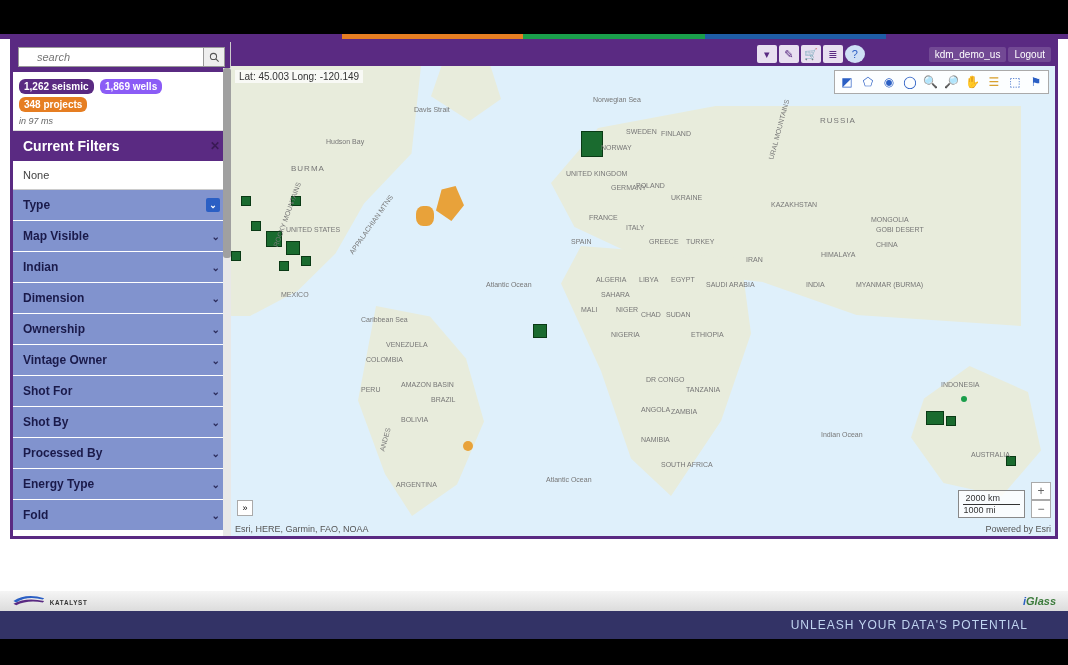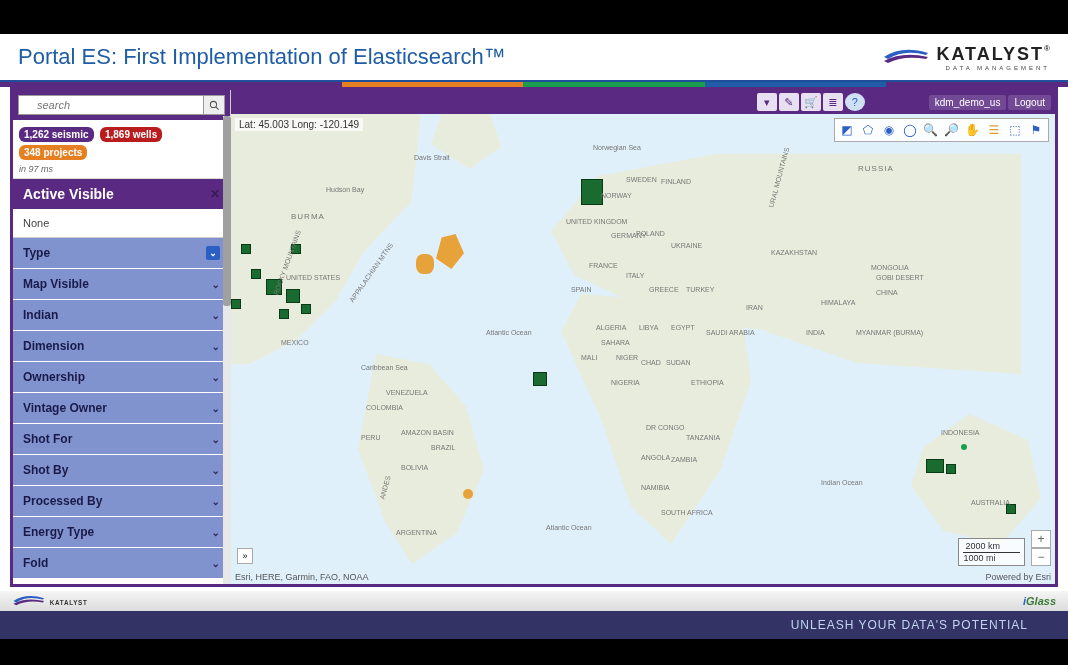--- a/index.html
+++ b/index.html
@@ -26,21 +26,21 @@
 
   .app { border:3px solid #5a2a82; margin: 0 10px; height: 500px; display:flex; position:relative; background:#fff;}
 
   .sidebar { width: 218px; background:#fff; border-right:1px solid #ccc; display:flex; flex-direction:column; position:relative;}
   .search-wrap { padding:5px; display:flex; background:#5a2a82;}
   .search-in { flex:1; font-size:11px; padding:3px 18px; font-style:italic; color:#666; border:1px solid #999; border-right:none;}
   .search-btn { width:22px; background:#eee; border:1px solid #999; display:flex; align-items:center; justify-content:center; cursor:pointer;}
   .badges { padding:4px 6px 2px; }
   .badge { display:inline-block; font-size:10px; color:#fff; padding:2px 5px; border-radius:6px; margin-right:2px; font-weight:600;}
   .b-purple{background:#5a2a82;}
-  .b-blue{background:#b91c1c;}
+  .b-blue{background:#8b5cf6;}
   .b-orange{background:#e67e22;}
   .timing { font-size:9px; font-style:italic; color:#666; padding:2px 6px 4px; border-bottom:1px solid #ddd;}
 
   .af-header { background:#5a2a82; color:#fff; padding:7px 10px; font-size:14px; font-weight:600; display:flex; justify-content:space-between; align-items:center;}
   .af-close { color:#3a1a55; font-size:12px; cursor:pointer;}
   .af-body { padding:8px 10px; font-size:11px; color:#444; border-bottom:1px solid #ccc;}
 
   .facets { overflow-y:auto; flex:1; }
   .facet { background:#8193ce; color:#1a1a4a; font-size:12px; font-weight:600; padding:8px 10px; border-bottom:1px solid #fff; display:flex; justify-content:space-between; align-items:center; cursor:pointer;}
   .facet .chev { font-size:10px; color:#2a2a5a;}
@@ -82,33 +82,20 @@
   .tagline{color:#c0d4f0;font-size:12px;letter-spacing:1px;}
 
   svg.mag{width:11px;height:11px;}
 </style>
 </head>
 <body>
 
 <div class="letterbox-top"></div>
 <div class="slide">
 
-  <div class="title-bar">
-    <h1>Portal ES: First Implementation of Elasticsearch™</h1>
-    <div class="klogo">
-      <svg class="klogo-swoosh" viewBox="0 0 48 20">
-          <path d="M2 10 Q20 -2 46 6 L44 8 Q22 2 6 12 Z" fill="#2b5fc4"></path>
-          <path d="M2 14 Q20 4 46 10 L44 12 Q22 8 6 16 Z" fill="#5a2a82"></path>
-        </svg>
-      <div>
-        <span class="klogo-text">KATALYST</span><span class="klogo-reg">®</span>
-        <span class="klogo-sub">DATA MANAGEMENT</span>
-      </div>
-    </div>
-  </div>
 
   <div class="color-strip">
     <div class="cs1"></div>
       <div class="cs2"></div>
       <div class="cs3"></div>
       <div class="cs4"></div>
       <div class="cs5"></div>
   </div>
 
   <div class="app">
@@ -124,21 +111,21 @@
         </div>
       </div>
       <div class="badges">
         <span class="badge b-purple">1,262 seismic</span>
         <span class="badge b-blue">1,869 wells</span><br>
         <span class="badge b-orange">348 projects</span>
       </div>
       <div class="timing">in 97 ms</div>
 
       <div class="af-header">
-        <span>Active Visible</span>
+        <span>Current Filters</span>
         <span class="af-close">✕</span>
       </div>
       <div class="af-body">None</div>
 
       <div class="facets" id="facet-list">
           <div class="facet expanded">
             <span>Type</span>
             <span class="chev-box">⌄</span>
           </div>
           <div class="facet">
@@ -239,21 +226,21 @@
         <div class="data-pt" style="left:60px;top:130px;"></div>
         <div class="data-pt" style="left:0;top:185px;"></div>
         <div class="data-pt" style="left:350px;top:65px;width:22px;height:26px;"></div>
         <div class="data-pt" style="left:302px;top:258px;width:14px;height:14px;"></div>
         <div class="data-pt" style="left:695px;top:345px;width:18px;height:14px;"></div>
         <div class="data-pt" style="left:715px;top:350px;"></div>
         <div class="data-pt" style="left:775px;top:390px;"></div>
         <div style="position:absolute;left:730px;top:330px;width:6px;height:6px;background:#1a9e4b;border-radius:50%;"></div>
 
       <span class="map-label " style="left: 60px; top: 98px;">BURMA</span>
-          <span class="map-label " style="left: 627px; top: 50px;">RUSSIA</span>
+          <span class="map-label " style="left: 589px; top: 50px;">RUSSIA</span>
           <span class="map-label sm" style="left: 95px; top: 72px;">Hudson Bay</span>
           <span class="map-label sm" style="left: 362px; top: 30px;">Norwegian Sea</span>
           <span class="map-label sm" style="left: 183px; top: 40px;">Davis Strait</span>
           <span class="map-label sm" style="left: 395px; top: 62px;">SWEDEN</span>
           <span class="map-label sm" style="left: 430px; top: 64px;">FINLAND</span>
           <span class="map-label sm" style="left: 370px; top: 78px;">NORWAY</span>
           <span class="map-label sm" style="left: 335px; top: 104px;">UNITED KINGDOM</span>
           <span class="map-label sm" style="left: 405px; top: 116px;">POLAND</span>
           <span class="map-label sm" style="left: 440px; top: 128px;">UKRAINE</span>
           <span class="map-label sm" style="left: 380px; top: 118px;">GERMANY</span>

